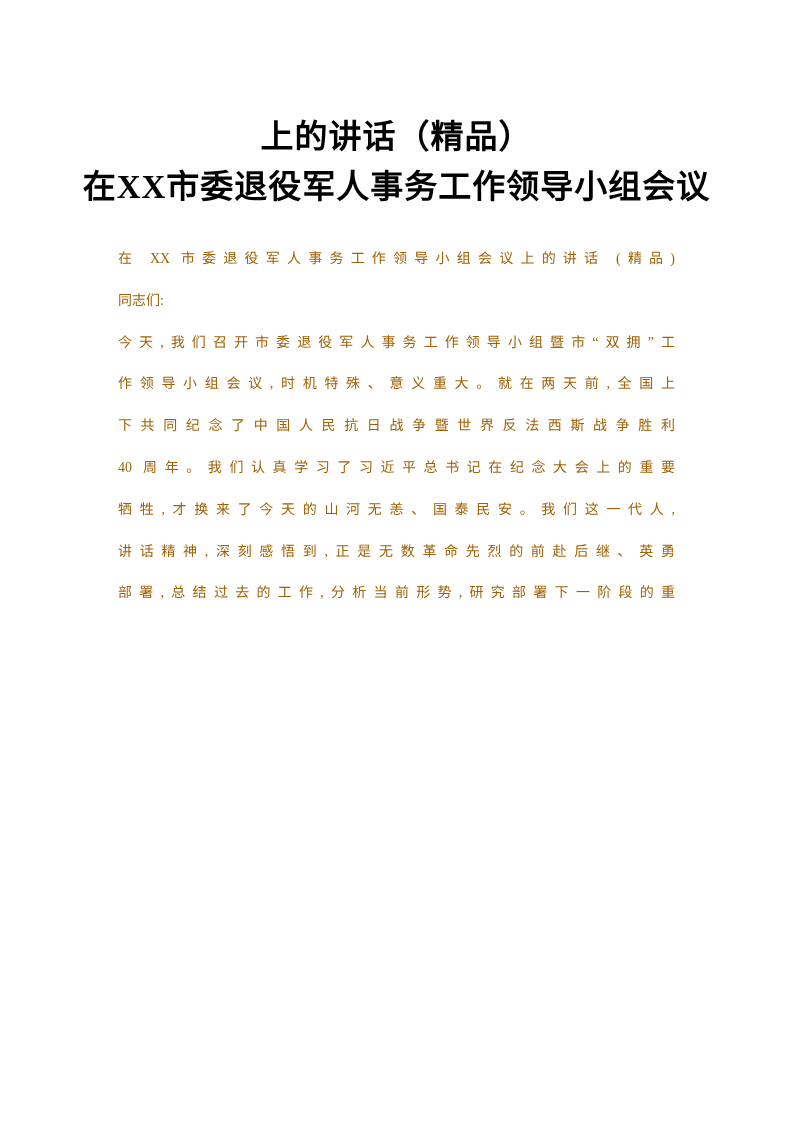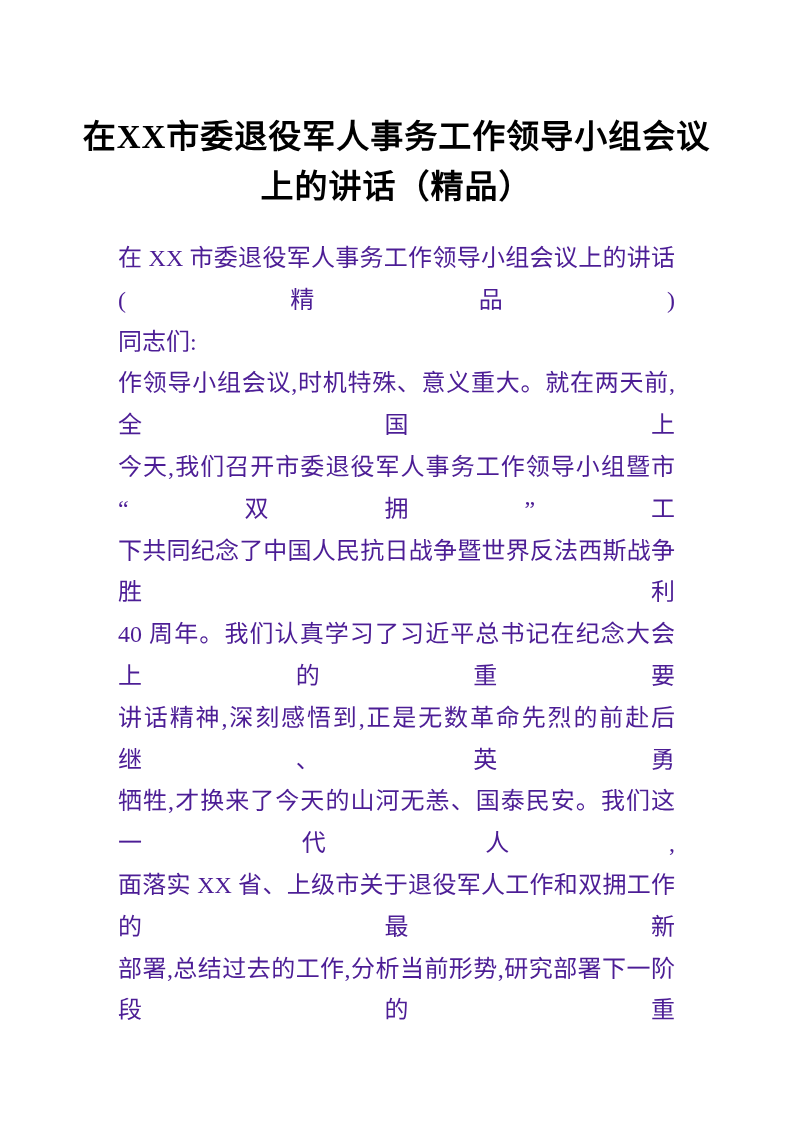--- a/index.html
+++ b/index.html
@@ -23,45 +23,44 @@
     font-size: 33px;
     font-weight: bold;
     line-height: 50px;
     color: #000000;
     letter-spacing: 1px;
   }
   .doc-body {
     margin: 26px 118px 0 118px;
   }
   .line {
-    font-size: 24px;
+    font-size: 14px;
     line-height: 41.8px;
-    color: #4c1d95;
+    color: #a16207;
     text-align: left;
   }
   .line.stretch {
     text-align: justify;
     text-align-last: justify;
     text-justify: inter-character;
   }
 </style>
 </head>
 <body>
 
 <div class="page">
   <div class="doc-title">
+    <div>上的讲话（精品）</div>
     <div>在XX市委退役军人事务工作领导小组会议</div>
-    <div>上的讲话（精品）</div>
   </div>
   <div class="doc-body">
 
   <div class="line stretch">在 XX 市委退役军人事务工作领导小组会议上的讲话 (精品)</div>
       <div class="line">同志们:</div>
+      <div class="line stretch">今天,我们召开市委退役军人事务工作领导小组暨市“双拥”工</div>
       <div class="line stretch">作领导小组会议,时机特殊、意义重大。就在两天前,全国上</div>
-      <div class="line stretch">今天,我们召开市委退役军人事务工作领导小组暨市“双拥”工</div>
       <div class="line stretch">下共同纪念了中国人民抗日战争暨世界反法西斯战争胜利</div>
       <div class="line stretch">40 周年。我们认真学习了习近平总书记在纪念大会上的重要</div>
+      <div class="line stretch">牺牲,才换来了今天的山河无恙、国泰民安。我们这一代人,</div>
       <div class="line stretch">讲话精神,深刻感悟到,正是无数革命先烈的前赴后继、英勇</div>
-      <div class="line stretch">牺牲,才换来了今天的山河无恙、国泰民安。我们这一代人,</div>
-      <div class="line stretch">面落实 XX 省、上级市关于退役军人工作和双拥工作的最新</div>
       <div class="line stretch">部署,总结过去的工作,分析当前形势,研究部署下一阶段的重</div>
     </div>
 </div>
 
 </body></html>

